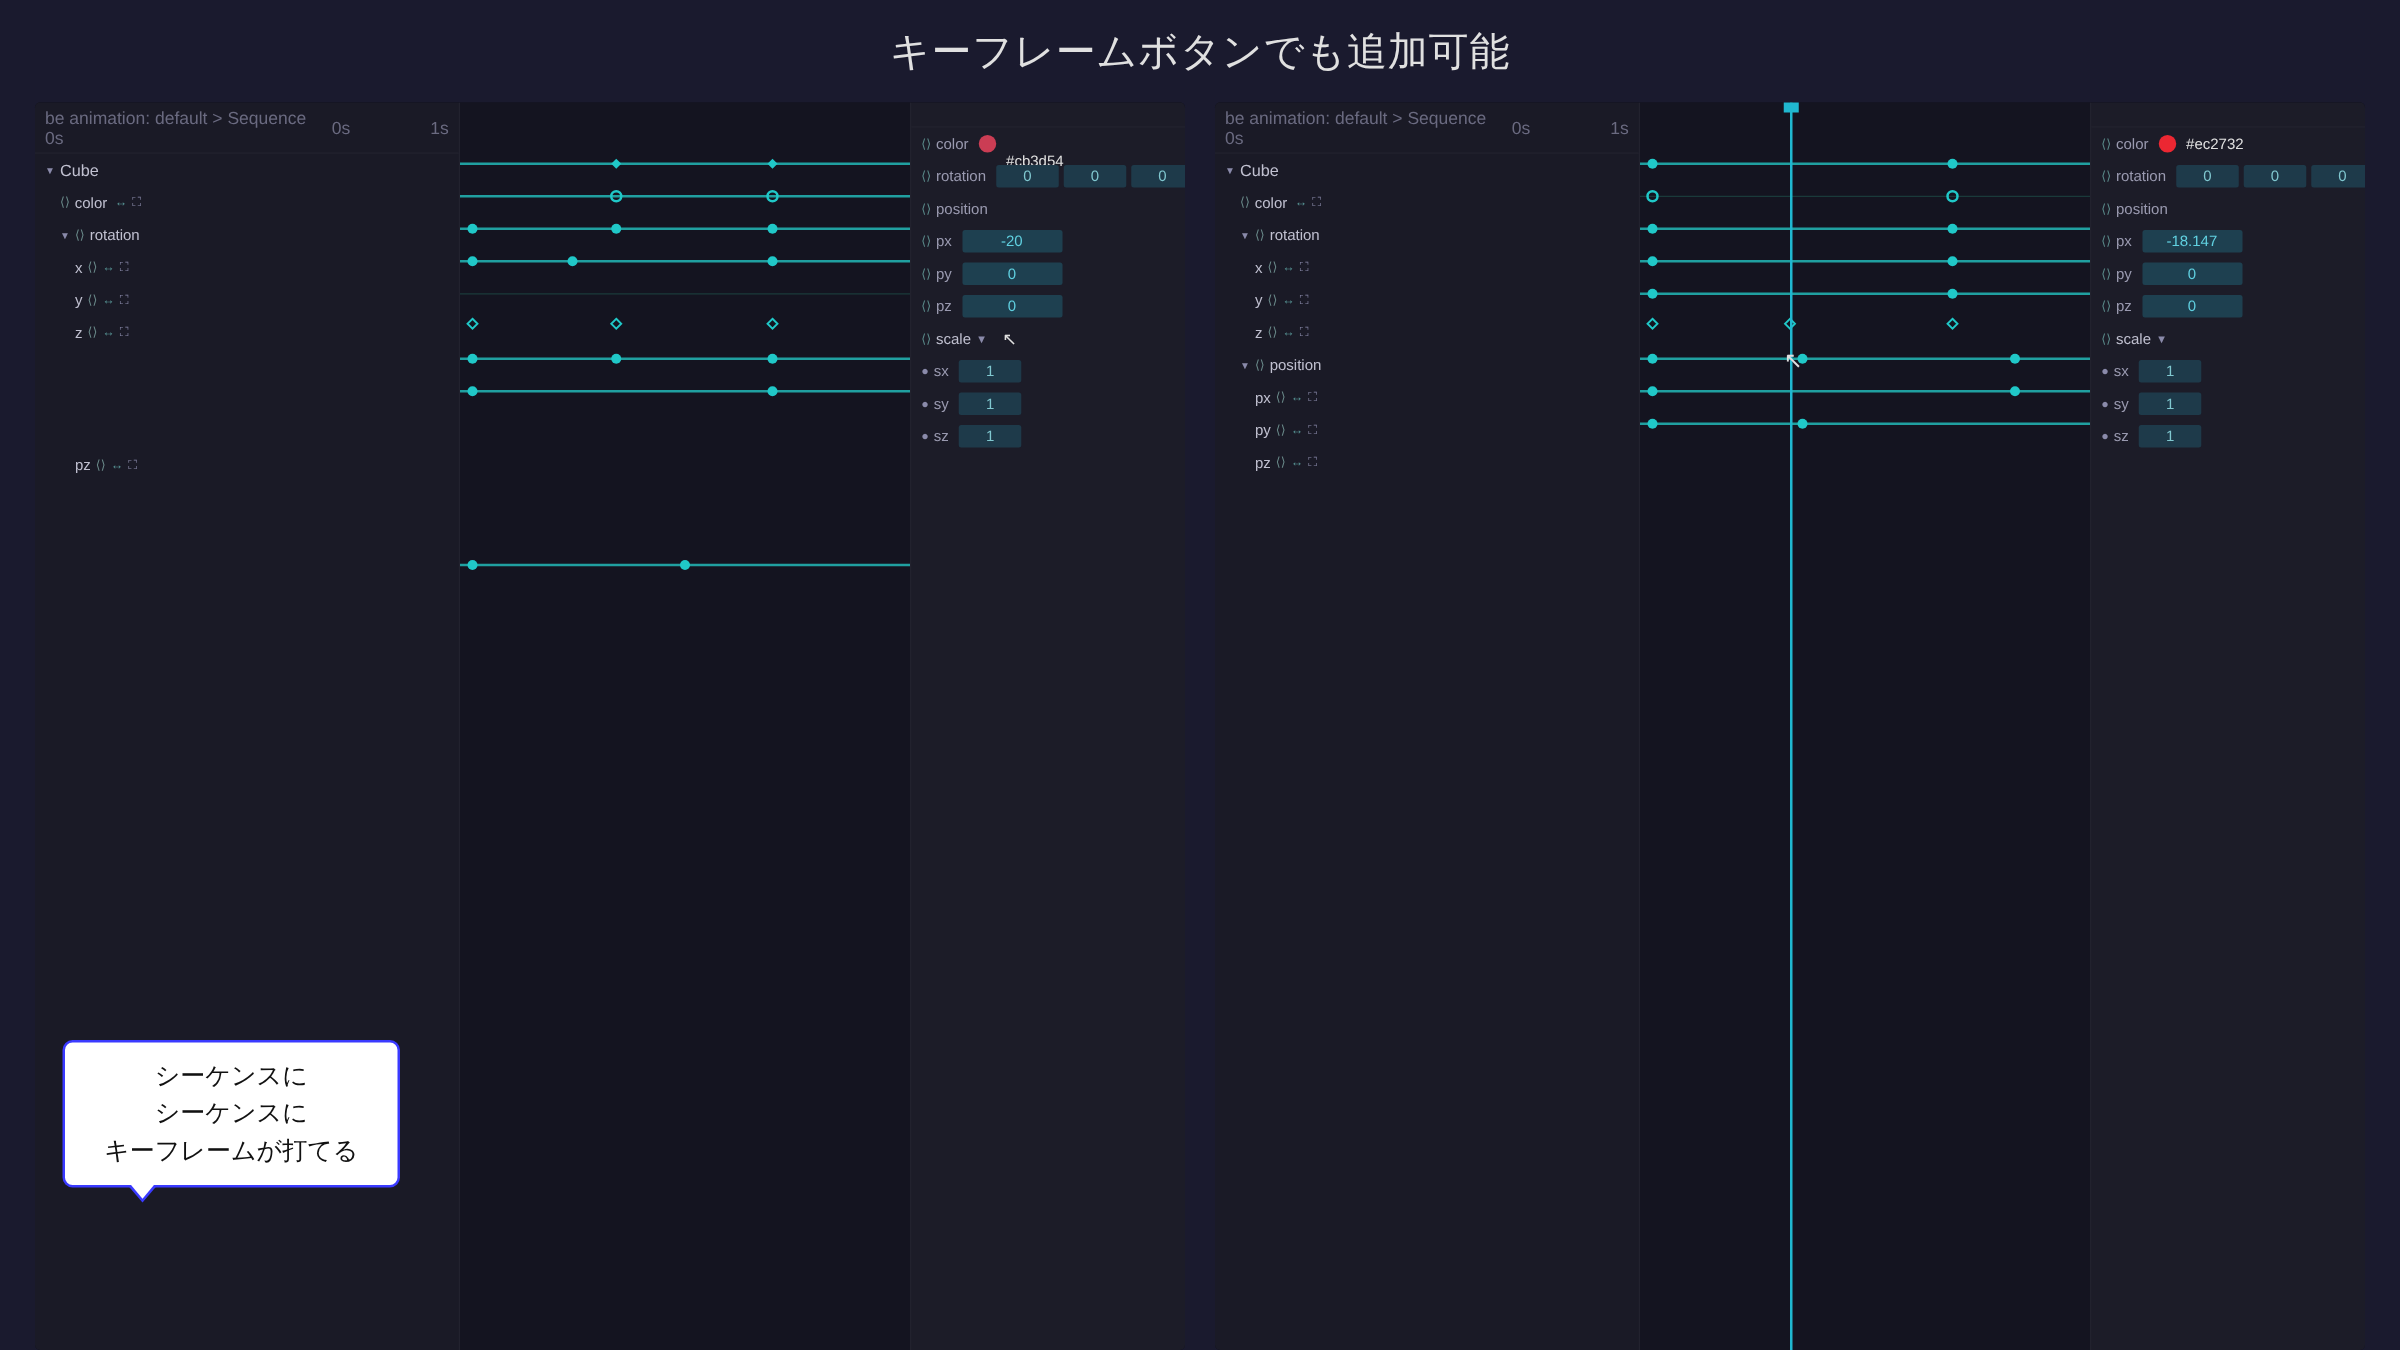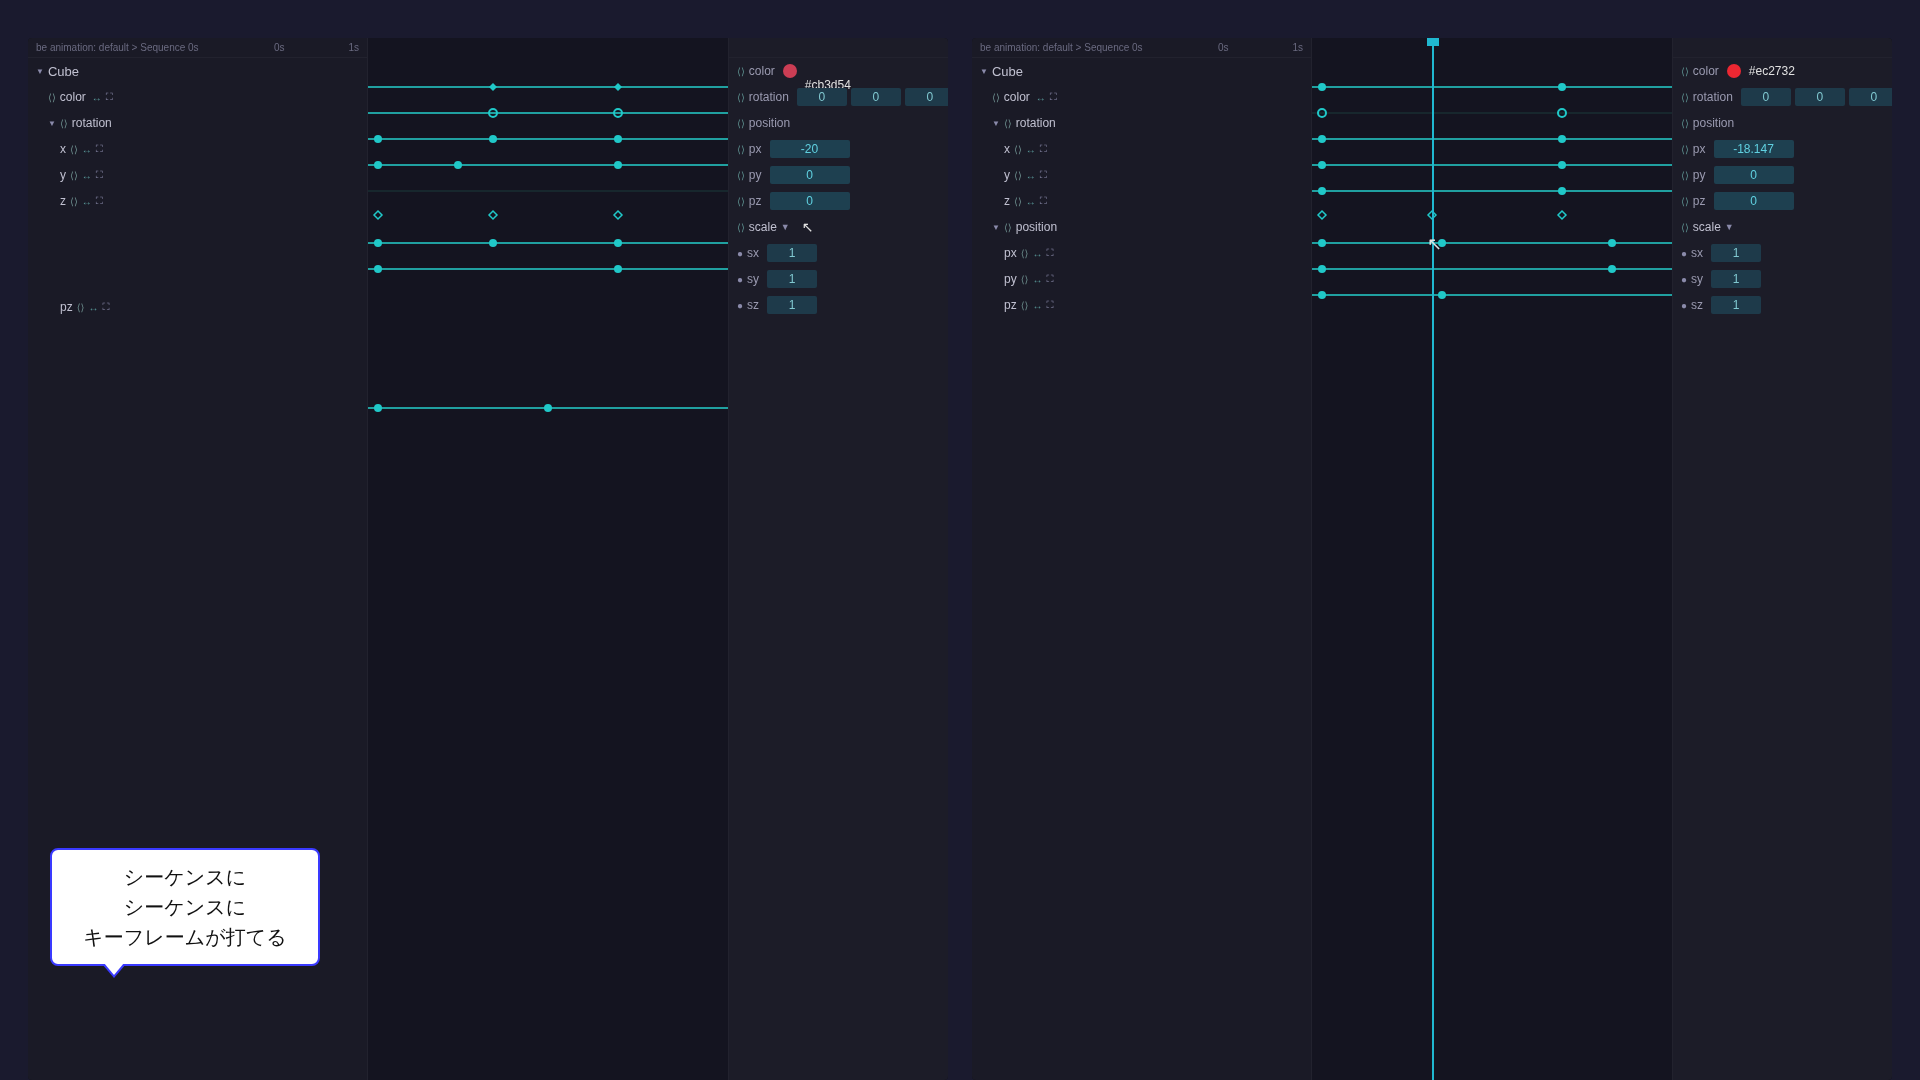--- a/index.html
+++ b/index.html
@@ -167,21 +167,21 @@
 
     .panel-right-col {
       width: 240px;
       background: #1c1c28;
       display: flex;
       flex-direction: column;
       border-left: 1px solid #22222e;
     }
 
     .anim-breadcrumb {
-      font-size: 10px;
+      font-size: 14px;
       color: #6a6a80;
       padding: 4px 8px;
       border-bottom: 1px solid #22222e;
       display: flex;
       align-items: center;
       gap: 4px;
     }
 
     .prop-row-full {
       display: flex;
@@ -190,20 +190,21 @@
       padding: 0 8px;
       gap: 4px;
       font-size: 12px;
       color: #9a9ab0;
     }
   </style>
 </head>
 <body>
 
 <div class="page-header">
+  <span class="section-title">キーフレームボタンでも追加可能</span>
 </div>
 
 <div class="panels-container">
 
   <div class="panel">
 
     <div class="panel-left-col">
 
       <div class="anim-breadcrumb">
         <span>be animation: default &gt; Sequence 0s</span>
@@ -363,21 +364,21 @@
         <span class="prop-value-box" style="margin-left:4px;">1</span>
       </div>
 
       <div class="prop-row-full">
         <span style="color:#8a8aaa;font-size:10px;">●</span>
         <span>sz</span>
         <span class="prop-value-box" style="margin-left:4px;">1</span>
       </div>
     </div>
 
-    <div class="callout-box" style="bottom:114px; left:22px; width:270px;">
+    <div class="callout-box" style="bottom:130px; left:22px; width:270px;">
       <div>シーケンスに</div>
       <div>シーケンスに</div>
       <div>キーフレームが打てる</div>
     </div>
   </div>
 
   <div class="panel">
 
     <div class="panel-left-col">
 

